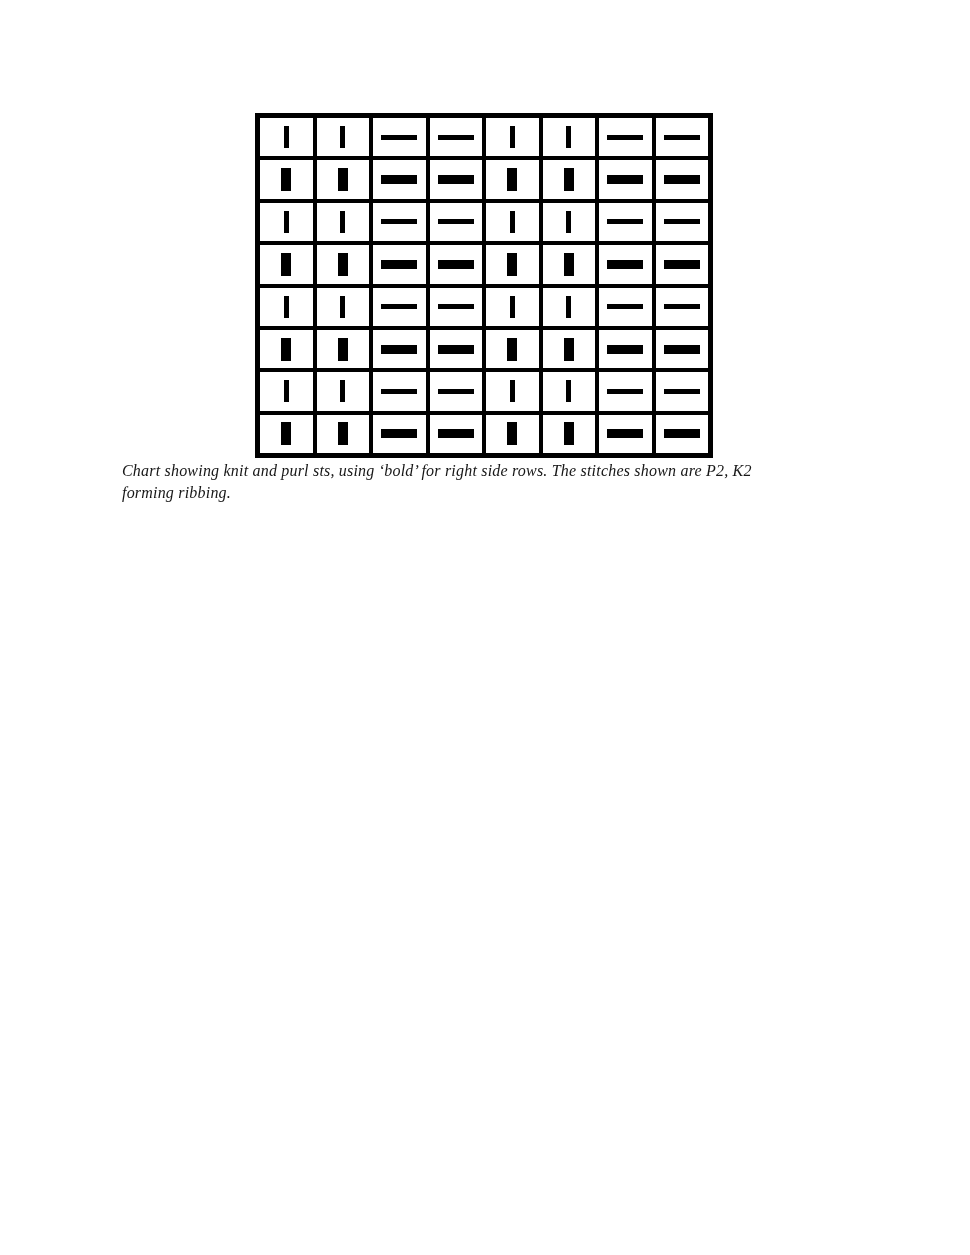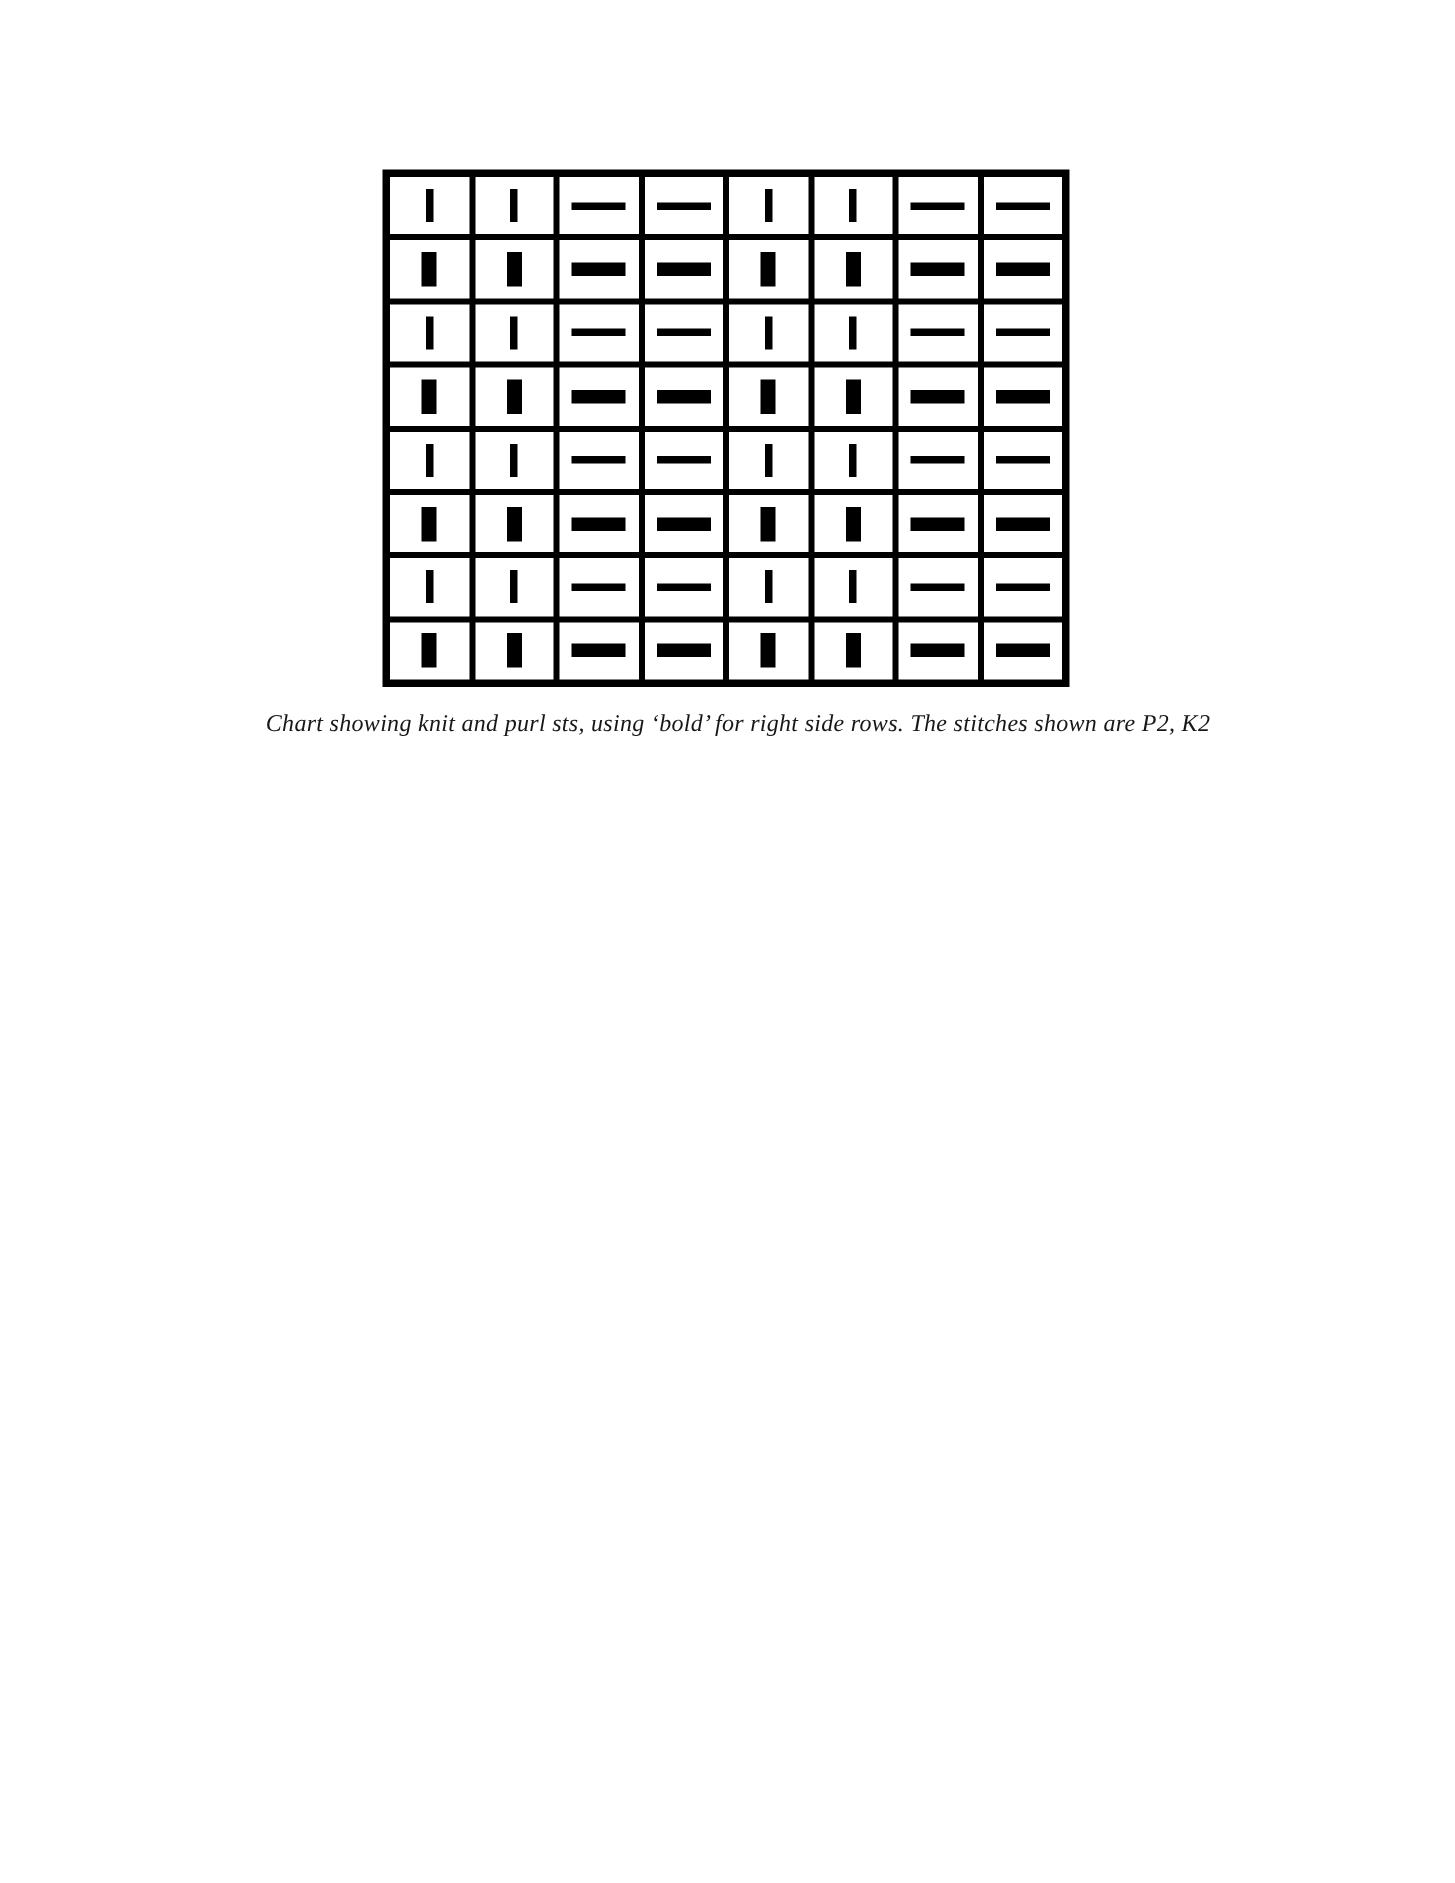--- a/index.html
+++ b/index.html
@@ -45,28 +45,27 @@
   .sym {
     background: #000000;
   }
   .sym-v-thin  { width: 5px;  height: 22px; }
   .sym-v-bold  { width: 10px; height: 23px; }
   .sym-h-thin  { width: 36px; height: 5px; }
   .sym-h-bold  { width: 36px; height: 9px; }
   .caption {
     position: absolute;
     left: 122px;
-    top: 472px;
+    top: 460px;
     width: 740px;
     font-style: italic;
     font-size: 16px;
     line-height: 22px;
     color: #171717;
     letter-spacing: 0.2px;
-    text-align: center;
   }
   .caption-line {
     white-space: nowrap;
   }
 </style>
 </head>
 <body>
 
 <div class="page">
 
@@ -260,15 +259,16 @@
       <div class="cell">
         <div class="sym sym-h-bold"></div>
       </div>
       <div class="cell">
         <div class="sym sym-h-bold"></div>
       </div>
     </div>
 
   <div class="caption">
     <div class="caption-line">Chart showing knit and purl sts, using ‘bold’ for right side rows. The stitches shown are P2, K2</div>
+    <div class="caption-line">forming ribbing.</div>
   </div>
 
 </div>
 
 </body></html>

